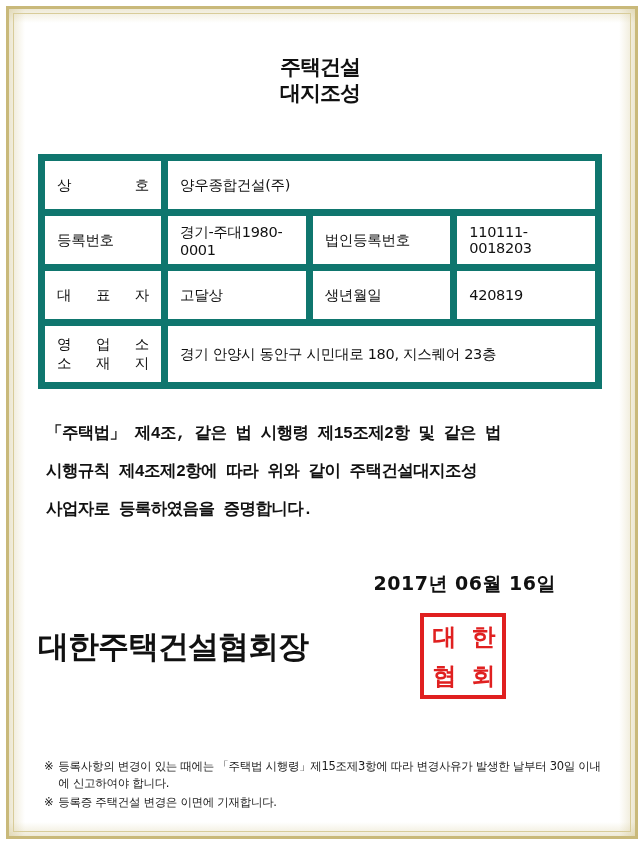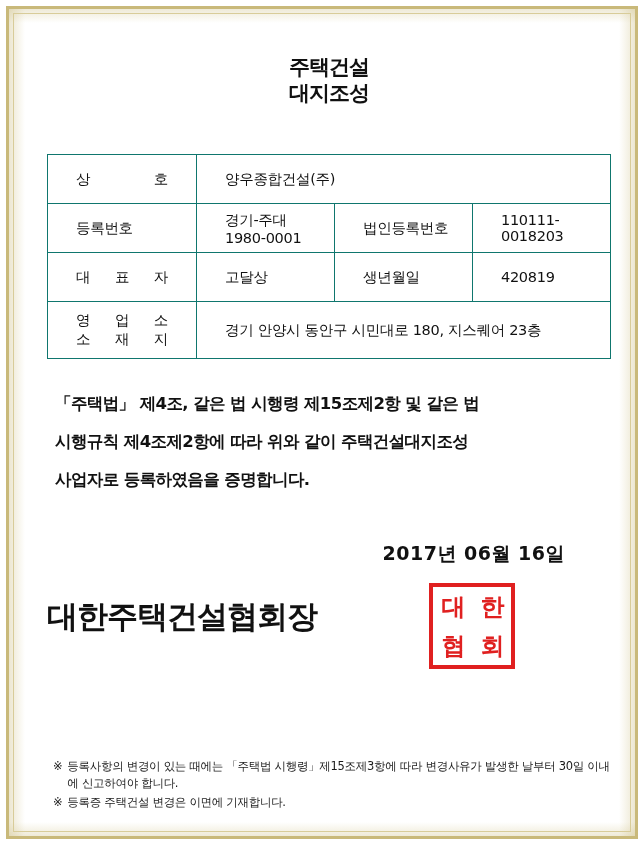--- a/index.html
+++ b/index.html
@@ -36,21 +36,21 @@
     content: "";
     position: absolute;
     top: 4px; left: 4px; right: 4px; bottom: 4px;
     border: 1px solid #d8cc99;
     pointer-events: none;
   }
 
   .content {
     position: absolute;
     top: 6px;
-    left: 13px;
+    left: 4px;
     width: 632px;
     height: 833px;
     box-sizing: border-box;
     padding: 0 34px;
   }
 
   
   .title-block {
     margin-top: 48px;
     display: flex;
@@ -77,23 +77,23 @@
   }
 
   
   .info-table {
     margin-top: 48px;
     width: 100%;
     border-collapse: collapse;
     table-layout: fixed;
   }
   .info-table td {
-    border: 1px solid #0f766e;
+    border: 7px solid #0f766e;
     height: 40px;
-    padding: 4px 28px;
+    padding: 4px 12px;
     font-size: 14.5px;
     vertical-align: middle;
     letter-spacing: -0.3px;
   }
   .lbl {
     width: 92px;
     text-align: justify;
     text-align-last: justify;
     font-size: 14.5px;
     letter-spacing: 0px;
@@ -119,20 +119,21 @@
 
   
   .statement {
     margin-top: 26px;
     font-size: 16.5px;
     font-weight: bold;
     line-height: 38px;
     letter-spacing: -0.6px;
     text-align: left;
     padding: 0 8px;
+    font-family: Liberation Mono, monospace;
   }
 
   
   .issue-date {
     margin-top: 42px;
     text-align: right;
     font-size: 19px;
     font-weight: bold;
     letter-spacing: 0.5px;
     padding-right: 46px;

